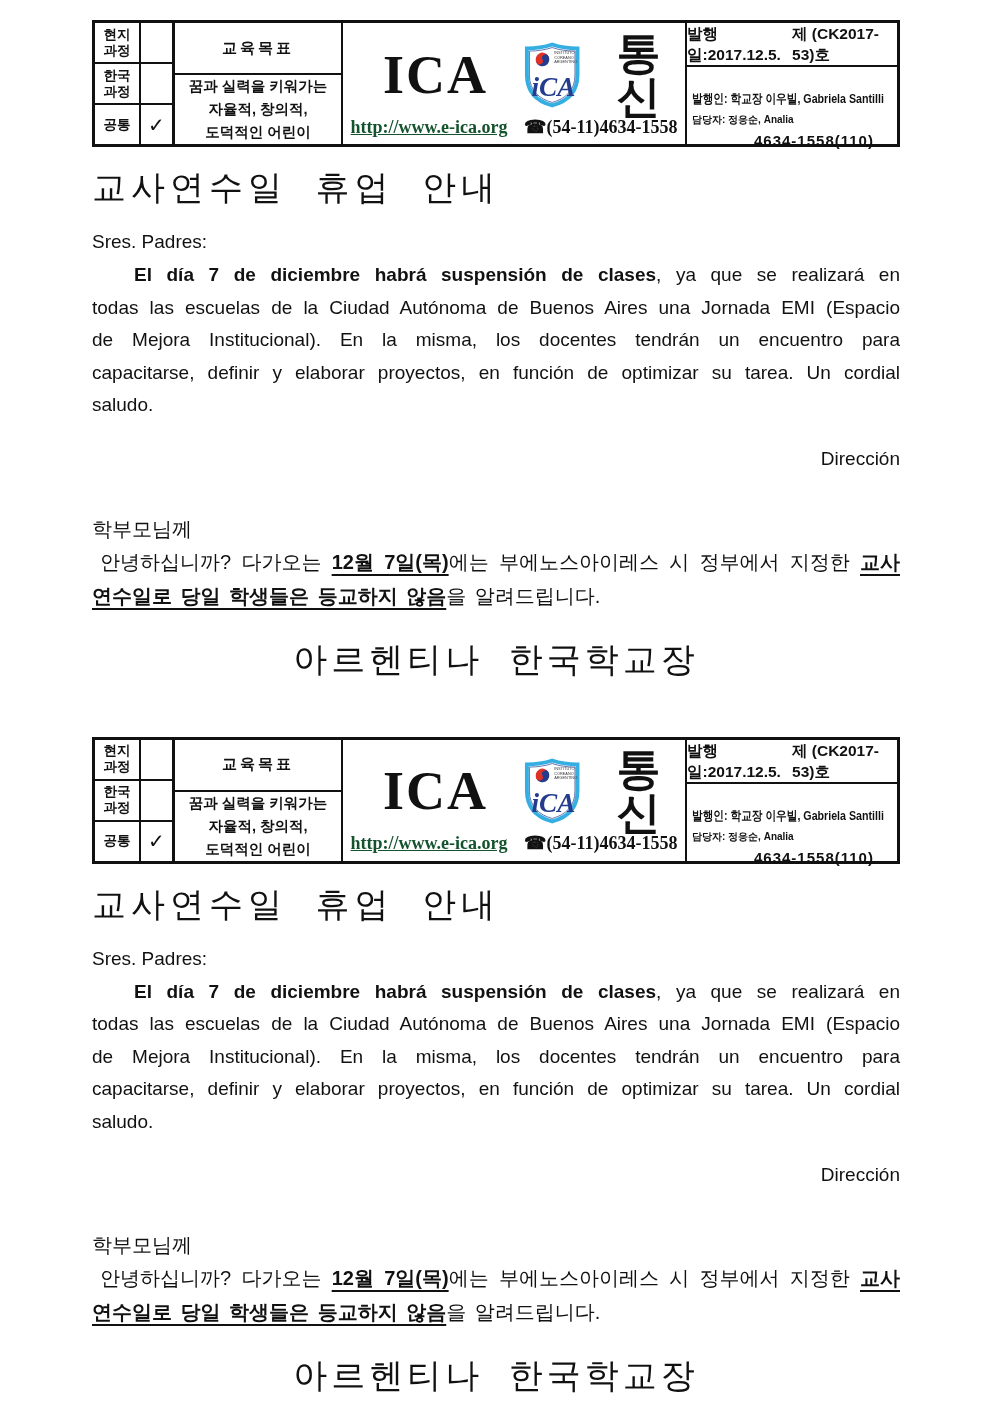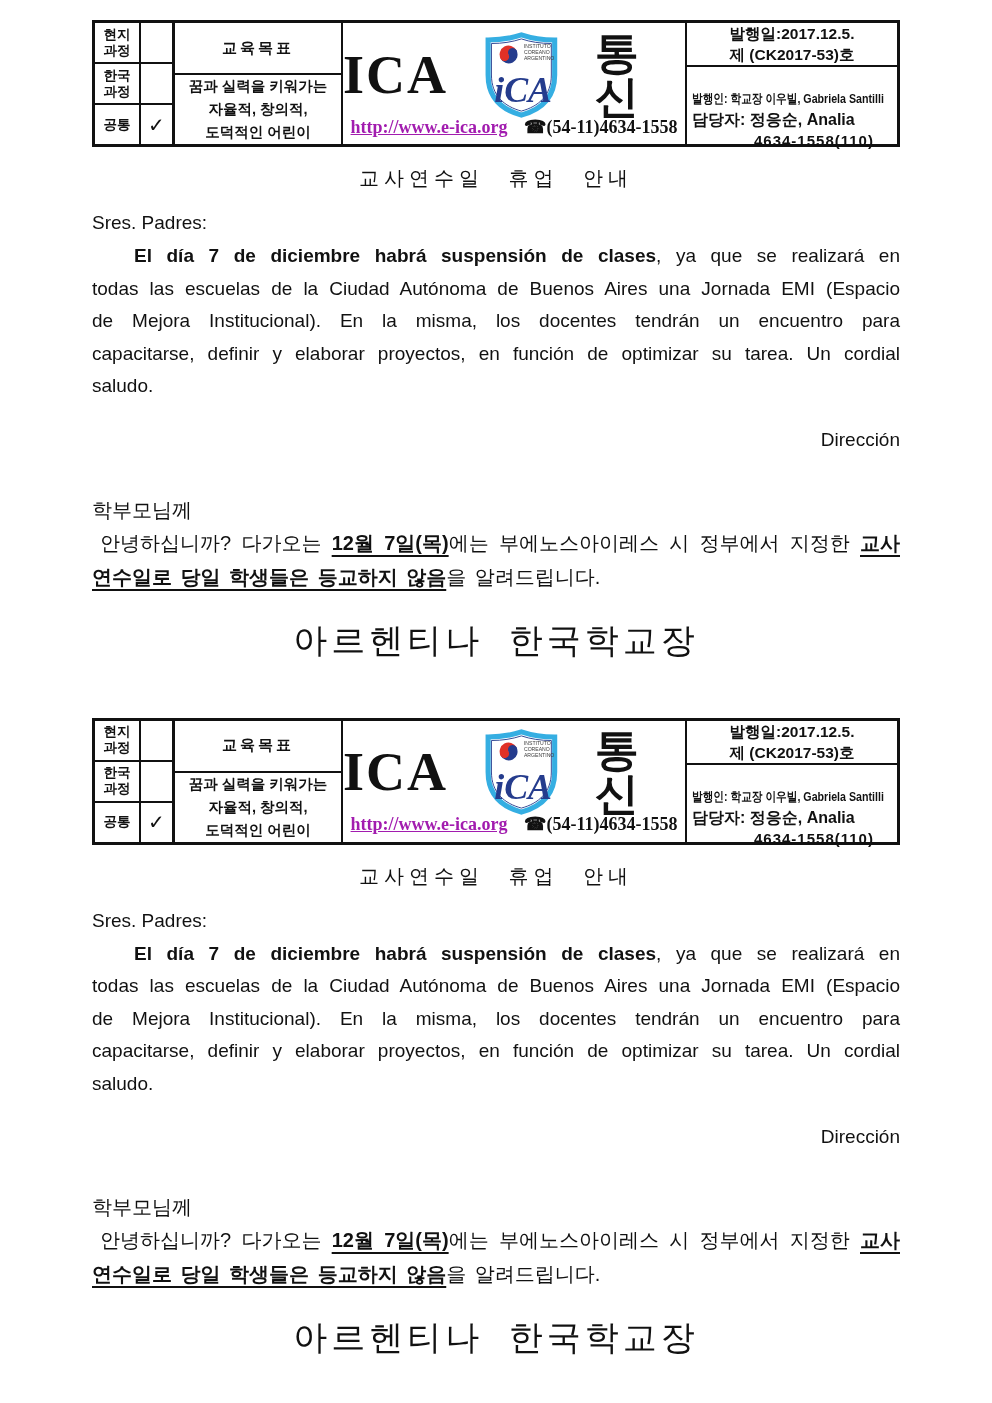--- a/index.html
+++ b/index.html
@@ -31,39 +31,39 @@
   }
   .goal-motto {
     flex:1; display:flex; align-items:center; justify-content:center; text-align:center;
     font-weight:bold; font-size:14.5px; line-height:23px; white-space:pre-line;border-radius:26px;
   }
 
   .hdr-logo {
     flex:1; border-right:2px solid #111; display:flex; flex-direction:column;
     align-items:center; justify-content:center; overflow:hidden;
   }
-  .brand-row { display:flex; align-items:center; gap:35px; margin-top:0px; }
+  .brand-row { display:flex; align-items:center; gap:35px; margin-top:0px;margin-left:40px; }
   .brand-ica { font-family:"Liberation Serif", serif; font-weight:bold; font-size:54px; letter-spacing:2px; line-height:1; }
   .brand-tongsin { font-weight:bold; font-size:44px; letter-spacing:3px; line-height:1; }
   .brand-url-row { font-family:"Liberation Serif", serif; font-weight:bold; font-size:18px; margin-top:-4px; white-space:nowrap; }
-  .brand-url { color:#a21caf; text-decoration:underline; }
+  .brand-url { color:#14532d; text-decoration:underline; }
   .brand-phone { color:#111; margin-left:12px; }
 
   .hdr-issue { width:210px; display:flex; flex-direction:column; }
   .issue-top {
-    height:48px; border-bottom:2px solid #111; display:flex; flex-direction:column;
+    height:48px; border-bottom:2px solid #111; display:flex; flex-direction:row;
     align-items:center; justify-content:center; font-weight:bold; font-size:15.5px; line-height:21px;
   }
   .issue-bottom { flex:1; padding:22px 2px 2px 5px; font-weight:bold; }
   .issue-publisher { white-space:nowrap; font-size:13px; transform:scaleX(0.82); transform-origin:left center; line-height:20px; }
-  .issue-manager { font-size:16px; line-height:21px; }
+  .issue-manager { font-size:10px; line-height:21px; }
   .issue-phone { font-size:15px; letter-spacing:1px; padding-left:62px; line-height:22px; }
 
   
-  .doc-title { text-align:center; font-size:20px; letter-spacing:5px; word-spacing:14px; margin-top:18px; font-weight:400; }
+  .doc-title { text-align:left; font-size:34px; letter-spacing:5px; word-spacing:14px; margin-top:18px; font-weight:400; }
   .sp-salutation { margin-top:20px; font-size:19px; }
   .sp-body { margin-top:6px; font-size:19px; line-height:32.5px; text-align:justify; text-indent:42px; word-spacing:5px; }
   .sp-bold { font-weight:bold; }
   .sp-direccion { text-align:right; font-size:19px; margin-top:26px; }
   .kr-salutation { margin-top:46px; font-size:20px; }
   .kr-body { margin-top:2px; font-size:20px; line-height:34px; text-align:justify; text-indent:8px; word-spacing:3px; }
   .kr-hl { font-weight:bold; text-decoration:underline; text-underline-offset:5px; }
   .kr-signature { text-align:center; font-size:34px; letter-spacing:4px; word-spacing:12px; margin-top:24px; }
 </style>
 </head>

